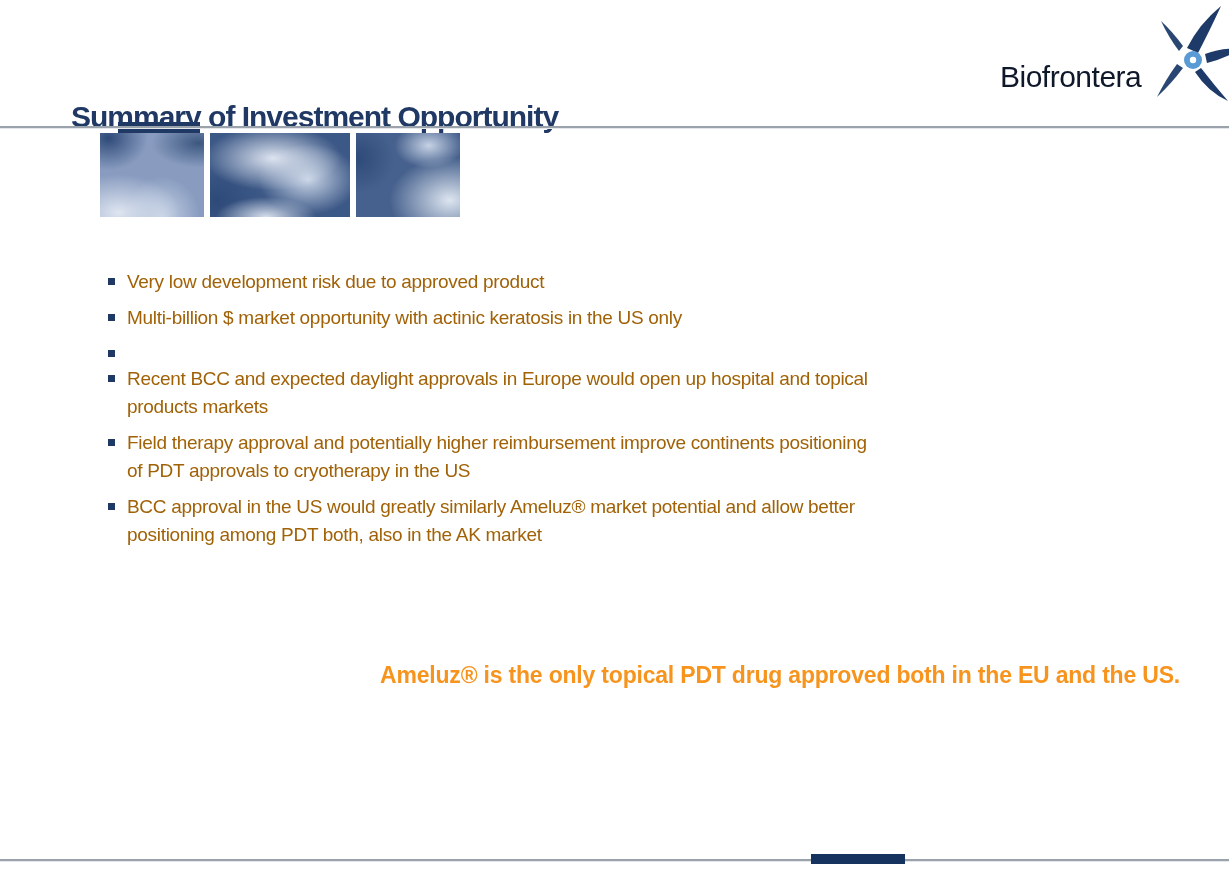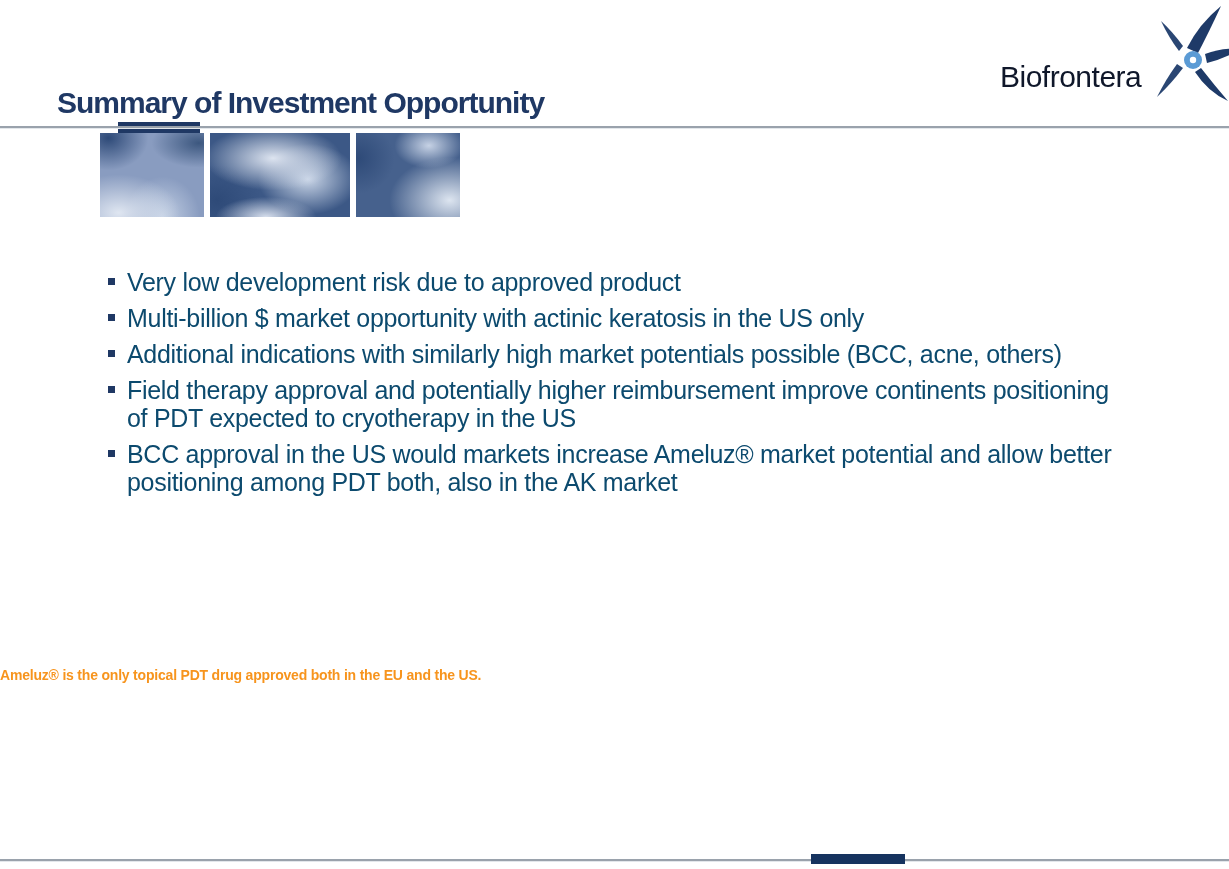--- a/index.html
+++ b/index.html
@@ -2,21 +2,21 @@
 <html><head>
 <meta charset="utf-8">
 <style>
   html,body{margin:0;padding:0;background:#ffffff;}
   .slide{
     position:relative;width:1229px;height:869px;background:#ffffff;overflow:hidden;
     font-family:"Liberation Sans", sans-serif;
   }
   
   .title{
-    position:absolute;left:55px;top:84px;margin:2px;
+    position:absolute;left:55px;top:84px;margin:16px;
     font-size:30px;font-weight:bold;letter-spacing:-1px;color:#1F3864;
   }
   .header-line{
     position:absolute;left:0;top:126px;width:1229px;height:2px;
     background:#9AA2AC;border-bottom:1px solid #E3E7EB;
   }
   .header-tab{
     position:absolute;left:118px;top:122px;width:82px;height:11px;background:#1F3864;
   }
   .logo{position:absolute;top:4px;right:0;width:265px;height:112px;}
@@ -54,26 +54,26 @@
       radial-gradient(ellipse 55% 45% at 70% 15%, #c6d2e5 0%, rgba(198,210,229,0) 60%),
       radial-gradient(ellipse 50% 60% at 2% 30%, #2e4a78 0%, rgba(46,74,120,0) 70%);
   }
   
   .bullets{
     position:absolute;left:108px;top:268px;width:990px;
     list-style:none;margin:0;padding:0;
   }
   .bullet{display:flex;margin:0 0 8px 0;}
   .sq{flex:0 0 7px;width:7px;height:7px;background:#1F3864;margin:10px 12px 0 0;}
-  .btext{color:#0c4a6e;font-size:25px;letter-spacing:-0.3px;}
+  .btext{color:#a16207;font-size:19px;letter-spacing:-0.3px;}
   .btext .line{line-height:28px;white-space:nowrap;}
   
   .highlight{
-    position:absolute;left:0;top:661px;width:1180px;text-align:left;
-    font-size:14px;font-weight:bold;letter-spacing:-0.2px;color:#F7941D;
+    position:absolute;left:0;top:661px;width:1180px;text-align:right;
+    font-size:23px;font-weight:bold;letter-spacing:-0.2px;color:#F7941D;
   }
   .highlight .hline{line-height:28px;}
   
   .footer-line{
     position:absolute;left:0;top:859px;width:1229px;height:2px;
     background:#9AA2AC;border-bottom:1px solid #E3E7EB;
   }
   .footer-bar{
     position:absolute;left:811px;top:854px;width:94px;height:10px;background:#16335F;
   }
@@ -115,35 +115,39 @@
         </div>
       </li>
       <li class="bullet">
         <span class="sq"></span>
         <div class="btext">
           <div class="line">Multi-billion $ market opportunity with actinic keratosis in the US only</div>
         </div>
       </li>
       <li class="bullet">
         <span class="sq"></span>
+      </li>
+      <li class="bullet">
+        <span class="sq"></span>
         <div class="btext">
-          <div class="line">Additional indications with similarly high market potentials possible (BCC, acne, others)</div>
+          <div class="line">Recent BCC and expected daylight approvals in Europe would open up hospital and topical</div>
+          <div class="line">products markets</div>
         </div>
       </li>
       <li class="bullet">
         <span class="sq"></span>
         <div class="btext">
           <div class="line">Field therapy approval and potentially higher reimbursement improve continents positioning</div>
-          <div class="line">of PDT expected to cryotherapy in the US</div>
+          <div class="line">of PDT approvals to cryotherapy in the US</div>
         </div>
       </li>
       <li class="bullet">
         <span class="sq"></span>
         <div class="btext">
-          <div class="line">BCC approval in the US would markets increase Ameluz® market potential and allow better</div>
+          <div class="line">BCC approval in the US would greatly similarly Ameluz® market potential and allow better</div>
           <div class="line">positioning among PDT both, also in the AK market</div>
         </div>
       </li>
     </ul>
 
   <div class="highlight" style="color: rgb(247, 148, 29);">
       <div class="hline">Ameluz® is the only topical PDT drug approved both in the EU and the US.</div>
     </div>
 
   <div class="footer-line"></div>

